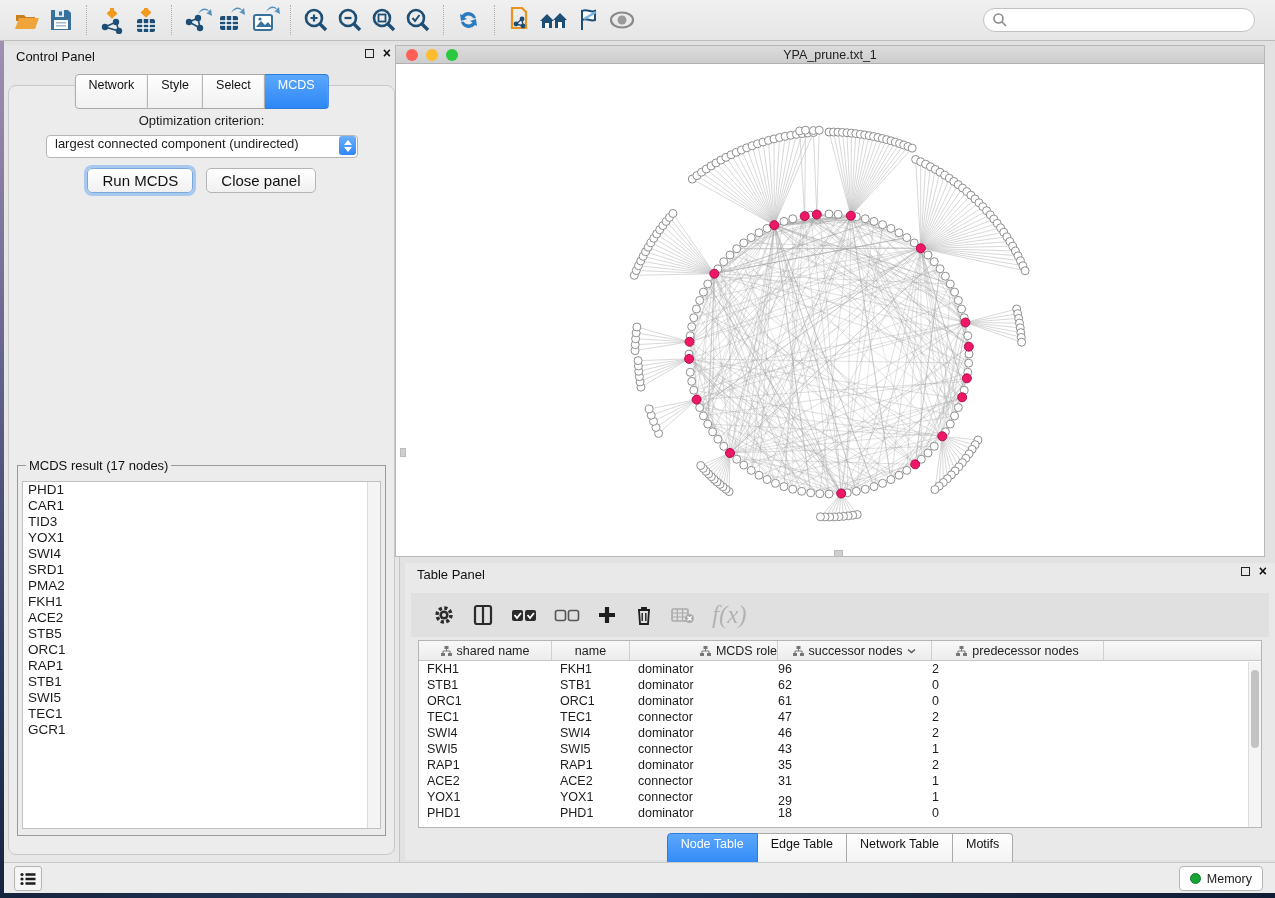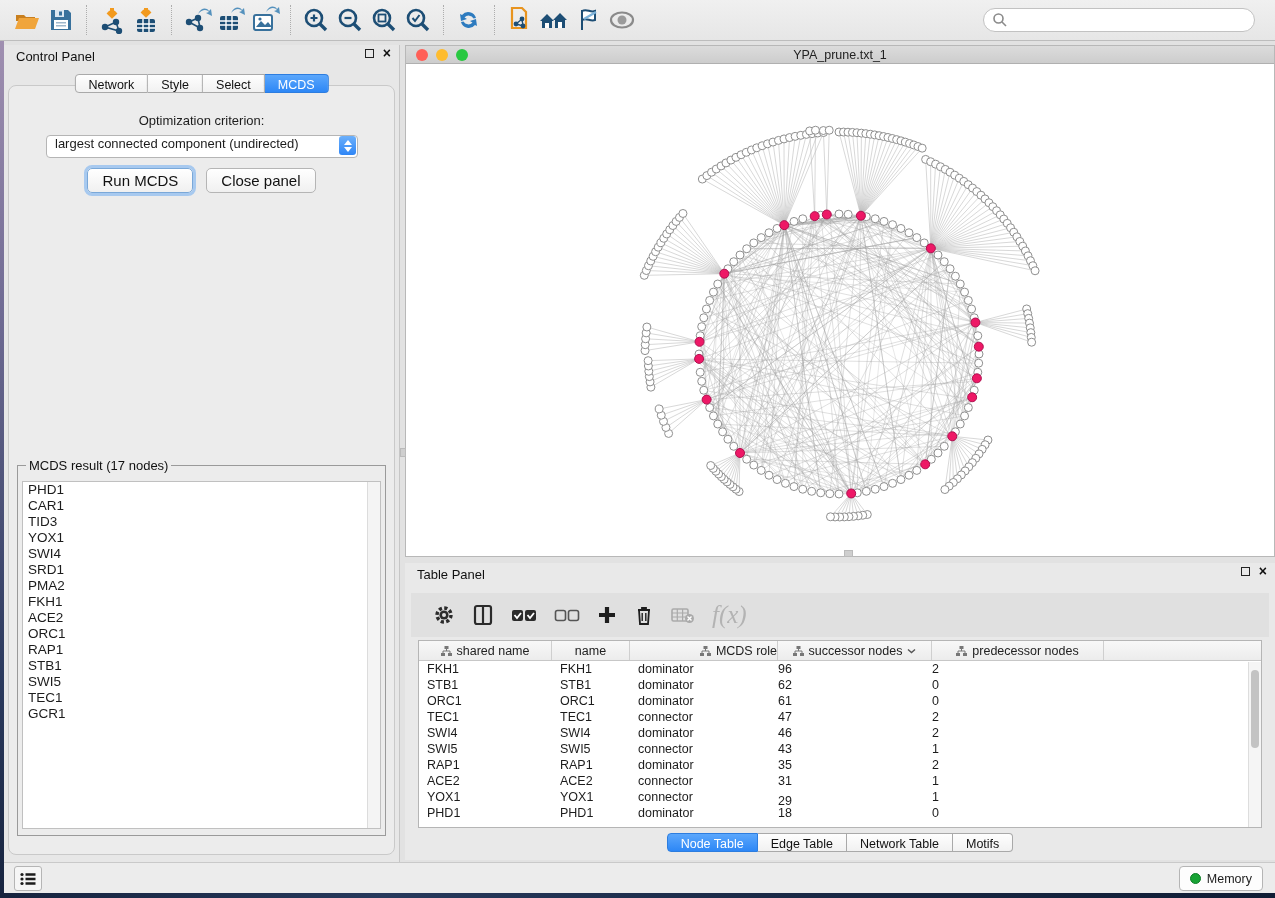--- a/index.html
+++ b/index.html
@@ -18,21 +18,21 @@
   .search-box { position:absolute; right:20px; top:8px; width:272px; height:24px; background:#fff;
                 border:1px solid #c2c2c2; border-radius:13px; display:flex; align-items:center; padding:0 8px; }
   .search-box input { border:none; outline:none; flex:1; font-size:12px; font-family:"Liberation Sans",sans-serif; background:transparent; }
 
   
   .panel-title { font-size:13px; color:#111; }
   .win-btns { position:absolute; right:8px; top:4px; display:flex; align-items:center; gap:9px; }
   .win-float { width:9px; height:9px; border:1.5px solid #222; display:inline-block; cursor:pointer; }
   .win-close { font-size:14px; font-weight:bold; color:#111; line-height:9px; cursor:pointer; }
 
-  .seg-tab { display:inline-block; padding:3px 13px 0; font-size:12.5px; background:linear-gradient(#fefefe,#f1f1f1);
+  .seg-tab { display:inline-block; padding:3px 13px 16px; font-size:12.5px; background:linear-gradient(#fefefe,#f1f1f1);
              border:1px solid #a9a9a9; border-left:none; color:#111; cursor:pointer; white-space:nowrap; }
   .seg-tab:first-child { border-left:1px solid #a9a9a9; border-radius:4px 0 0 4px; }
   .seg-tab:last-child { border-radius:0 4px 4px 0; }
   .seg-tab.active { background:linear-gradient(#5ba7fc,#2d87f6); color:#fff; border-color:#2d7ddf; }
 
   
   .control-panel { position:absolute; left:4px; top:45px; width:396px; height:817px; background:#e7e7e7;
                    border-right:1px solid #c6c6c6; }
   .cp-title { position:absolute; left:12px; top:4px; }
   .cp-tabs { position:absolute; top:29px; left:50%; transform:translateX(-50%); z-index:5; white-space:nowrap; }
@@ -52,21 +52,21 @@
          border:1px solid #b5b5b5; border-radius:5px; cursor:pointer; color:#111; }
   .btn.focused { outline:3px solid #a7c9ef; outline-offset:0px; border-color:#7aa8d8; }
   .result-box { position:absolute; left:8px; top:372px; width:369px; height:378px;
                 border:1px solid #9a9a9a; background:transparent; }
   .result-box legend { font-size:13px; padding:0 3px; margin-left:8px; color:#111; }
   .list-area { position:absolute; left:4px; right:4px; top:8px; bottom:6px; background:#fff; border:1px solid #c0c0c0; overflow:hidden; }
   .list-scroll { position:absolute; right:0; top:0; bottom:0; width:13px; background:#f4f4f4; border-left:1px solid #dcdcdc; }
   .list-item { font-size:13.5px; line-height:16px; padding-left:5px; cursor:default; }
 
   
-  .network-window { position:absolute; left:405px; top:45px; width:870px; height:512px; background:#fff;
+  .network-window { position:absolute; left:395px; top:45px; width:870px; height:512px; background:#fff;
                     border:1px solid #b8b8b8; }
   .net-titlebar { position:absolute; left:0; top:0; width:100%; height:18px;
                   background:linear-gradient(#dcdcdc,#cdcdcd); border-bottom:1px solid #b0b0b0; }
   .net-title { position:absolute; width:100%; text-align:center; top:2px; font-size:12.5px; color:#222; }
   .lights { position:absolute; left:10px; top:3px; display:flex; gap:8px; }
   .light { width:12px; height:12px; border-radius:50%; cursor:pointer; }
   .net-canvas { position:absolute; left:0; top:18px; width:868px; height:492px; background:#fff; }
   .split-handle { position:absolute; background:#cfcfcf; border:1px solid #bbb; }
 
   
@@ -266,20 +266,21 @@
           <div id="mcds-list">
               <div class="list-item">PHD1</div>
               <div class="list-item">CAR1</div>
               <div class="list-item">TID3</div>
               <div class="list-item">YOX1</div>
               <div class="list-item">SWI4</div>
               <div class="list-item">SRD1</div>
               <div class="list-item">PMA2</div>
               <div class="list-item">FKH1</div>
               <div class="list-item">ACE2</div>
+              <div class="list-item">STB5</div>
               <div class="list-item">ORC1</div>
               <div class="list-item">RAP1</div>
               <div class="list-item">STB1</div>
               <div class="list-item">SWI5</div>
               <div class="list-item">TEC1</div>
               <div class="list-item">GCR1</div>
             </div>
           <div class="list-scroll"></div>
         </div>
       </fieldset>

